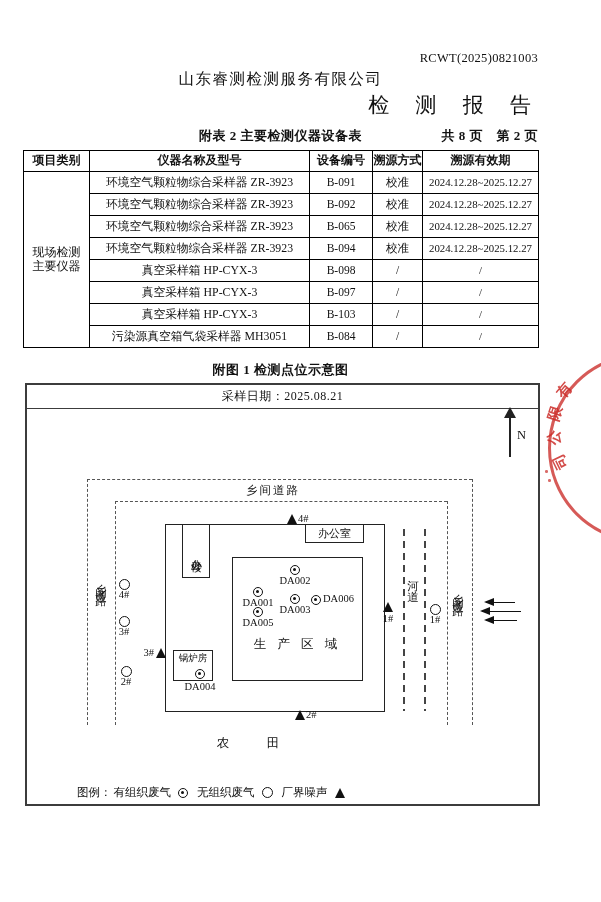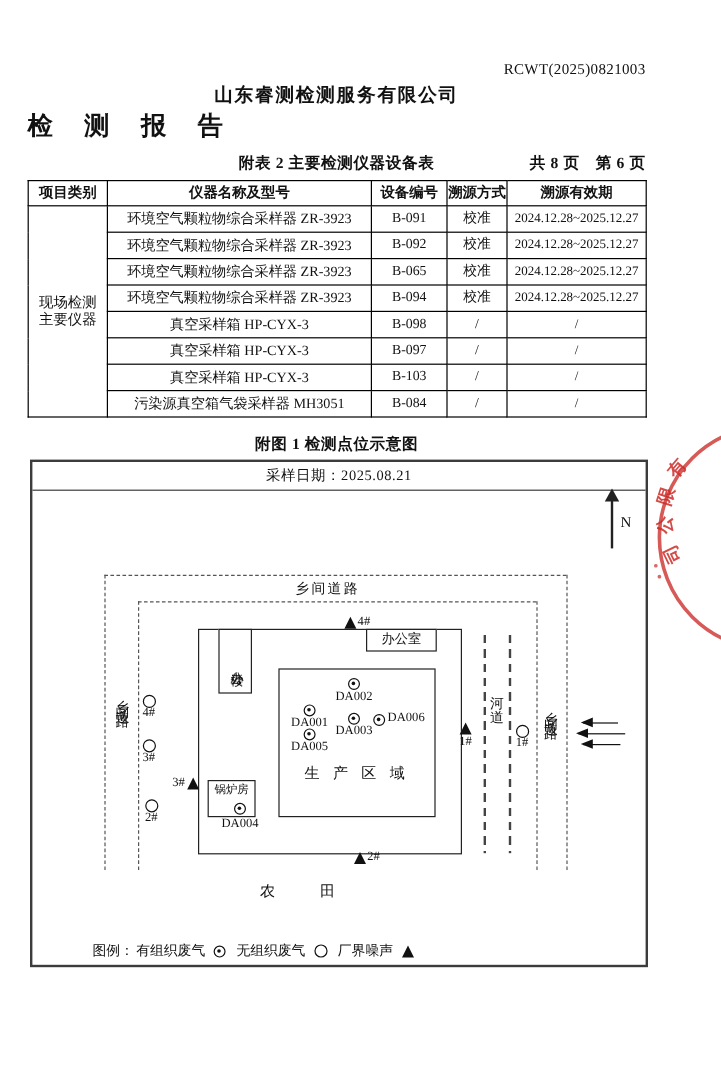--- a/index.html
+++ b/index.html
@@ -2,22 +2,22 @@
 <html><head>
 <meta charset="utf-8">
 <style>
   html,body{margin:0;padding:0;background:#fff;}
   body{width:601px;height:902px;position:relative;overflow:hidden;
        font-family:"Liberation Serif","DejaVu Serif",serif;color:#111;}
   .sheet{position:absolute;left:0;top:0;width:601px;height:902px;background:#fff;overflow:hidden;}
   .abs{position:absolute;}
   
   .report-number{left:23px;top:51px;width:515px;text-align:right;font-size:12.5px;letter-spacing:.3px;}
-  .company-name{left:23px;top:69px;width:515px;text-align:center;font-size:15.5px;font-weight:700;letter-spacing:1.5px;}
-  .report-title{left:23px;top:91px;width:515px;text-align:left;font-size:21px;font-weight:700;letter-spacing:7px;word-spacing:7px;}
+  .company-name{left:23px;top:69px;width:515px;text-align:center;font-size:15.5px;font-weight:400;letter-spacing:1.5px;}
+  .report-title{left:23px;top:91px;width:515px;text-align:right;font-size:21px;font-weight:400;letter-spacing:7px;word-spacing:7px;}
   .caption-row{left:23px;top:127px;width:515px;height:18px;}
   .table-caption{left:0;top:0;width:515px;text-align:center;font-size:13px;font-weight:600;letter-spacing:.5px;}
   .page-info{right:0;top:0;font-size:13px;font-weight:600;letter-spacing:.5px;}
   
   table.equip{position:absolute;left:23px;top:150px;width:515px;border-collapse:collapse;table-layout:fixed;
               font-size:11.5px;}
   table.equip td,table.equip th{border:1px solid #000;padding:0;text-align:center;vertical-align:middle;
               font-weight:400;line-height:1.15;}
   table.equip{border:1.5px solid #000;}
   table.equip tr.hd td{height:20px;font-size:12px;font-weight:600;}
@@ -106,21 +106,21 @@
 </head>
 <body>
 
 <div class="sheet">
 
   <div class="abs report-number">RCWT(2025)0821003</div>
   <div class="abs company-name">山东睿测检测服务有限公司</div>
   <div class="abs report-title">检 测 报 告</div>
   <div class="abs caption-row">
     <div class="abs table-caption">附表 2 主要检测仪器设备表</div>
-    <div class="abs page-info">共 8 页　第 6 页</div>
+    <div class="abs page-info">共 8 页　第 2 页</div>
   </div>
 
   <table class="equip">
     <colgroup>
       <col style="width:66px">
         <col style="width:220px">
         <col style="width:63px">
         <col style="width:50px">
         <col style="width:116px">
     </colgroup>

